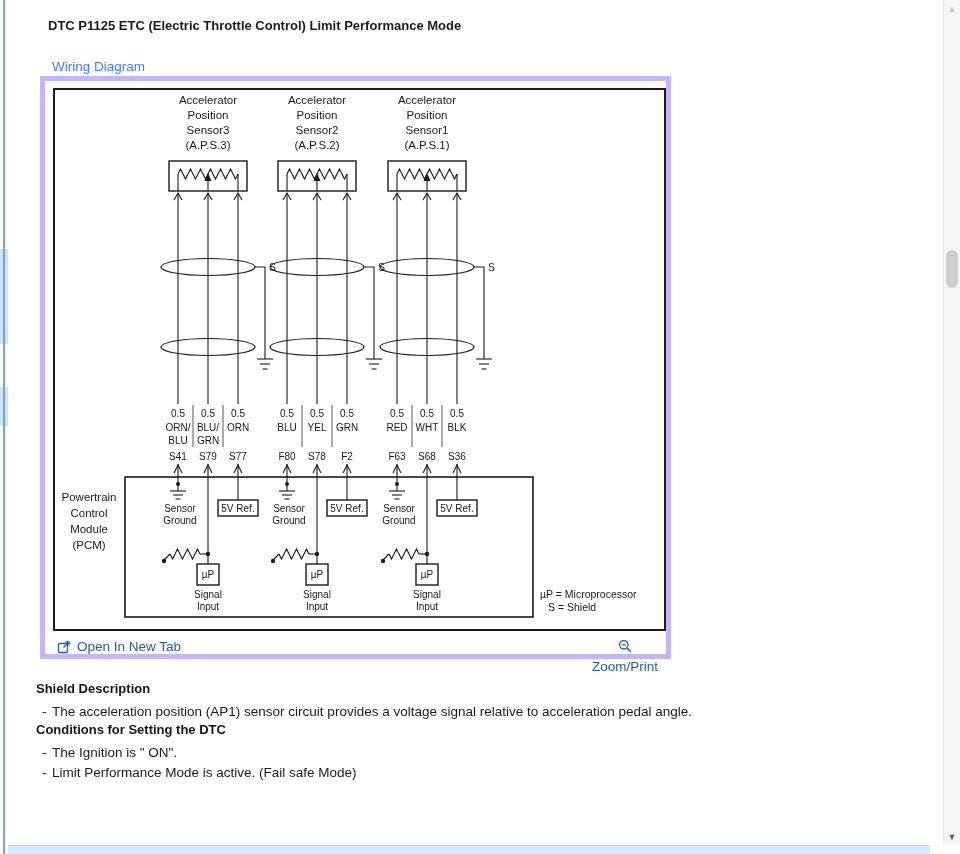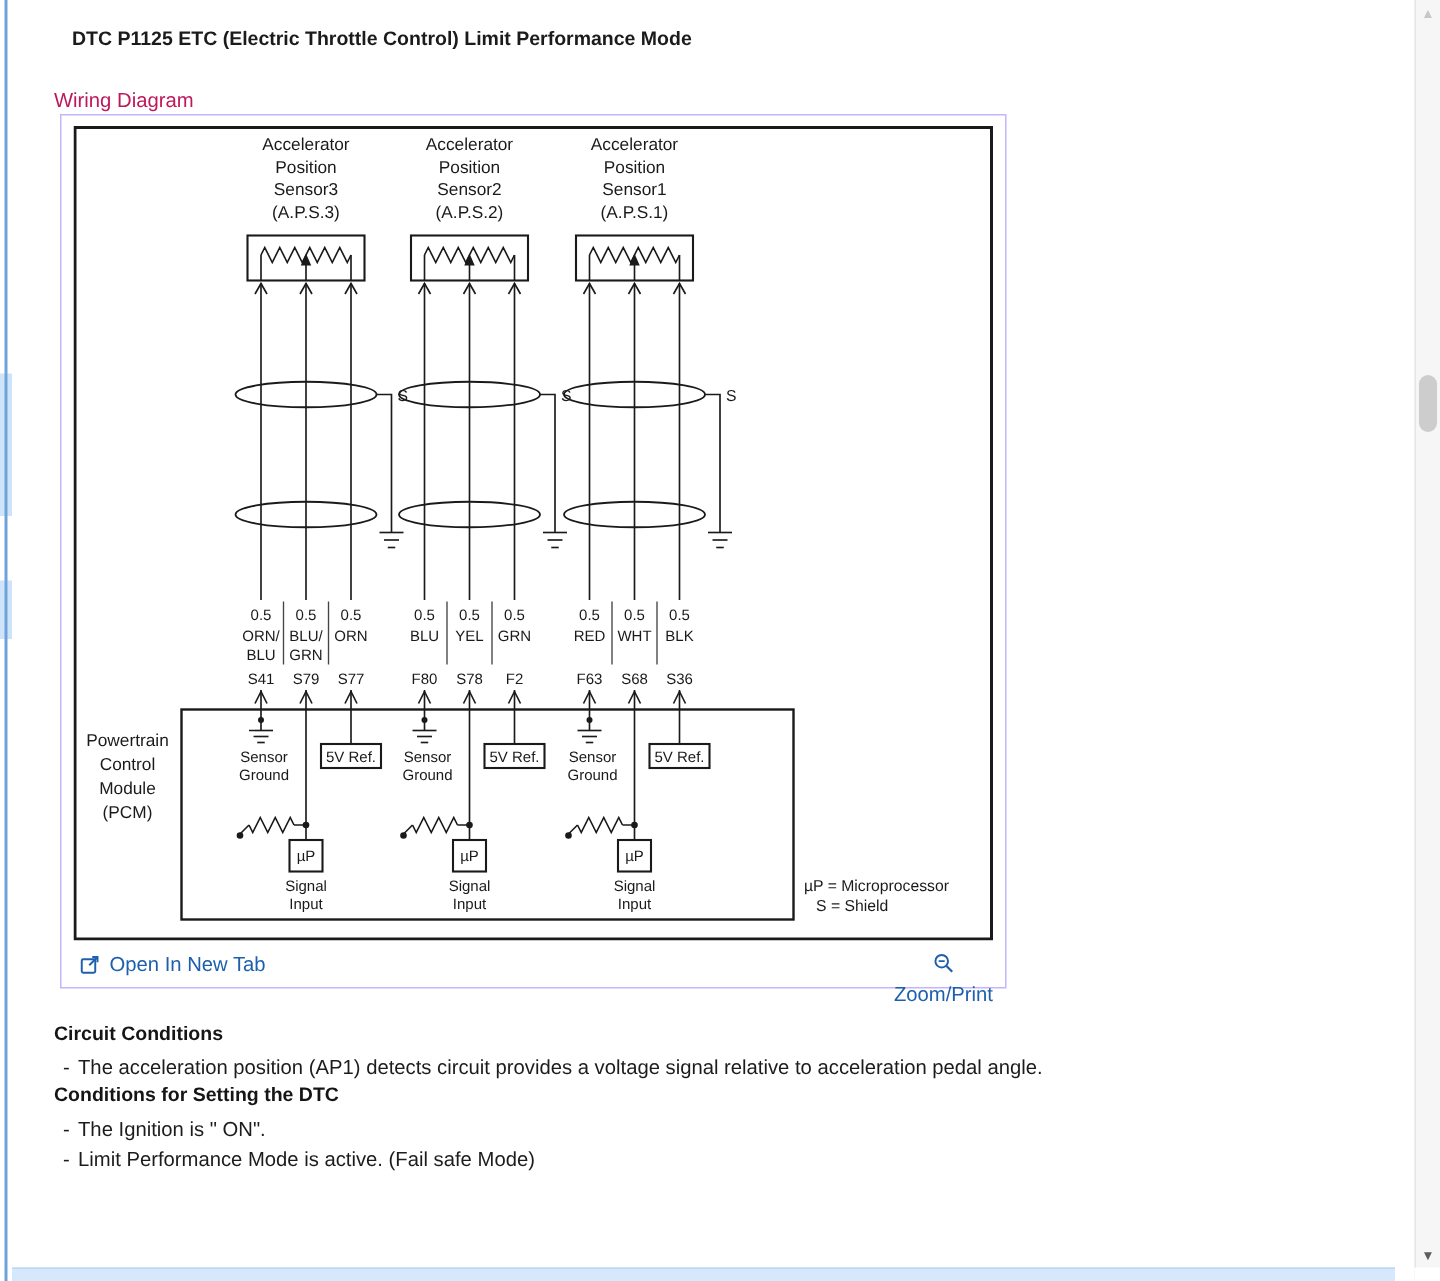--- a/index.html
+++ b/index.html
@@ -3,23 +3,23 @@
 <meta charset="utf-8">
 <style>
   html,body{margin:0;padding:0;background:#ffffff;}
   .screen{position:relative;width:960px;height:854px;background:#ffffff;overflow:hidden;
           font-family:"Liberation Sans",sans-serif;color:#1d1d1d;}
   
   .edge-patch{position:absolute;background:#cfe4f8;}
   .edge-line{position:absolute;left:3px;top:0;width:2px;height:854px;background:#6fa3d9;}
   
   .page-title{position:absolute;left:36px;top:18px;font-size:13px;font-weight:bold;color:#1b1b1b;padding-left:12px;}
-  .subtitle{position:absolute;left:36px;top:59px;font-size:13.5px;color:#be185d;}
-  
-  .card{position:absolute;left:40px;top:76px;width:631px;height:583px;border:1px solid #c4b5fd;background:#fff;box-sizing:border-box;}
+  .subtitle{position:absolute;left:52px;top:59px;font-size:13.5px;color:#3b82f6;}
+  
+  .card{position:absolute;left:40px;top:76px;width:631px;height:583px;border:5px solid #c4b5fd;background:#fff;box-sizing:border-box;}
   .card svg.dg{position:absolute;left:8px;top:7px;}
   .viewer-links{position:absolute;left:0;right:0;top:556px;height:24px;font-size:13.5px;}
   .vlink{position:absolute;display:flex;align-items:center;gap:6px;color:#1e5fad;cursor:pointer;}
   .vlink.open{left:12px;top:2px;}
   .vlink.zoom{right:8px;top:2px;flex-direction:column;}
   .vlink svg{display:block;}
   
   .dg line,.dg path,.dg polyline,.dg ellipse{stroke:#1a1a1a;fill:none;stroke-width:1.1;}
   .dg ellipse{stroke-width:1.2;}
   .dg rect{fill:none;stroke:#1a1a1a;stroke-width:1.4;}
@@ -303,24 +303,24 @@
           <circle cx="5.8" cy="5.8" r="4.2" fill="none" stroke="#1e5fad" stroke-width="1.3"></circle>
           <line x1="3.8" y1="5.8" x2="7.8" y2="5.8" stroke="#1e5fad" stroke-width="1.2"></line>
           <line x1="9" y1="9" x2="12.8" y2="12.8" stroke="#1e5fad" stroke-width="1.5"></line>
         </svg>
         <span>Zoom/Print</span>
       </div>
     </div>
   </div>
 
   <div class="textblock">
-    <div class="sec-heading">Circuit Conditions</div>
+    <div class="sec-heading">Shield Description</div>
     <div class="item">
       <span class="dash">-</span>
-      <span>The acceleration position (AP1) detects circuit provides a voltage signal relative to acceleration pedal angle.</span>
+      <span>The acceleration position (AP1) sensor circuit provides a voltage signal relative to acceleration pedal angle.</span>
     </div>
     <div class="item">
       <span class="dash"></span>
     </div>
 
     <div class="sec-heading second">Conditions for Setting the DTC</div>
     <div class="item">
       <span class="dash">-</span>
       <span>The Ignition is " ON".</span>
     </div>

